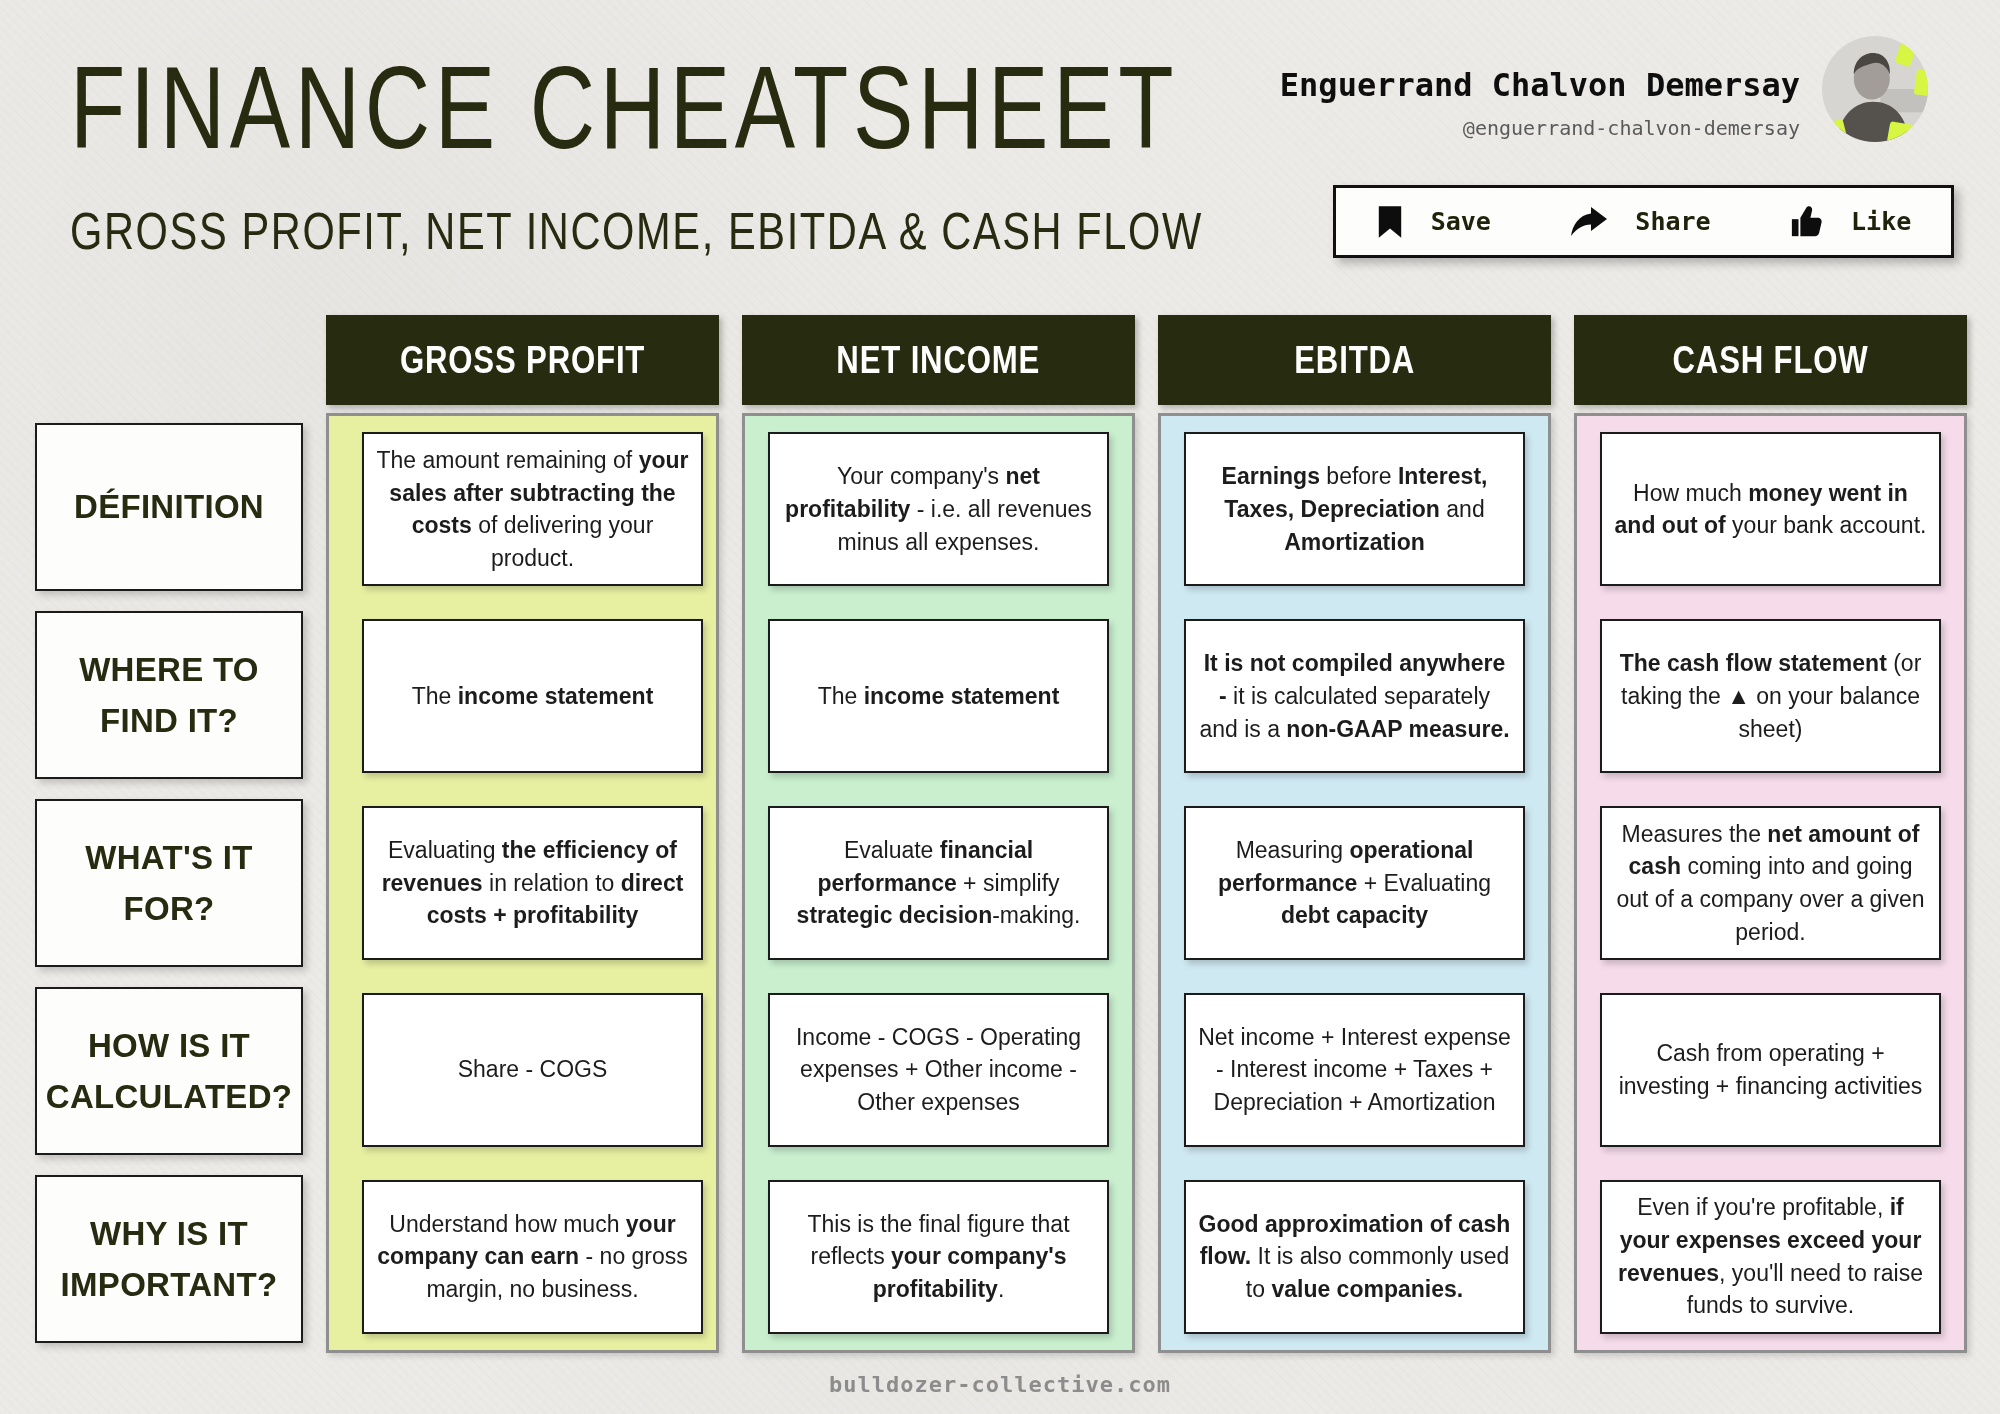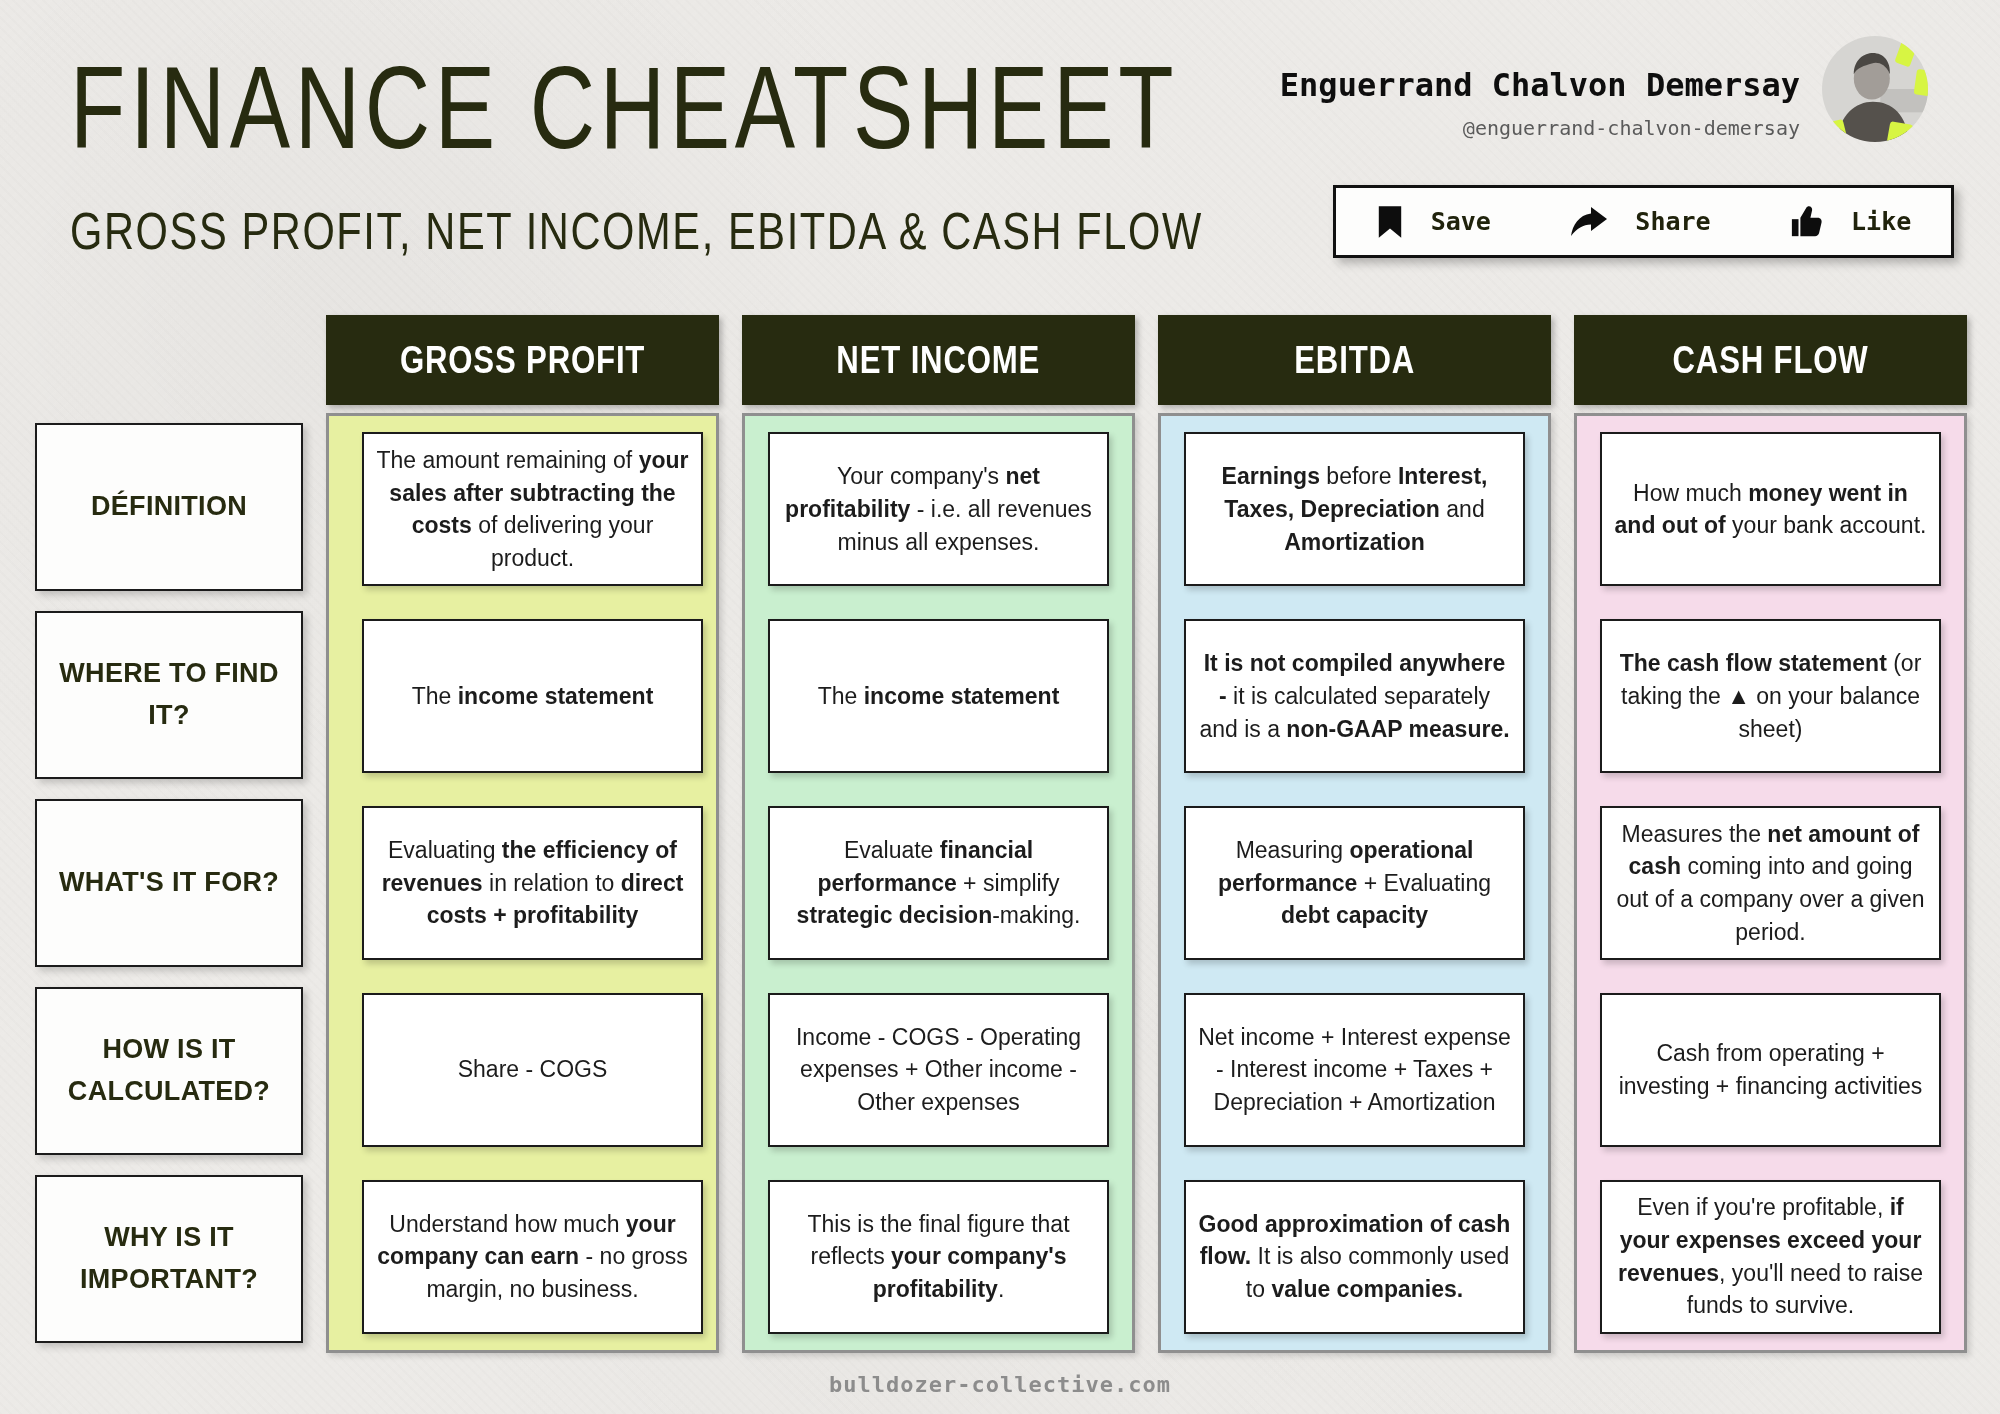--- a/index.html
+++ b/index.html
@@ -83,21 +83,21 @@
     height:940px;
   }
   .label-box{
     height:168px;box-sizing:border-box;
     background:#fdfdfc;border:2px solid #1b1b1b;
     box-shadow:4px 4px 7px rgba(0,0,0,0.18);
     display:flex;align-items:center;justify-content:center;
     text-align:center;padding:0 20px;
   }
   .label-box span{
-    font-weight:700;font-size:27px;line-height:1.55;color:#272b10;
+    font-weight:700;font-size:33px;line-height:1.55;color:#272b10;
     letter-spacing:0.3px;
   }
   .strip{
     border:3px solid #8f8f8f;box-sizing:border-box;
     box-shadow:3px 3px 6px rgba(0,0,0,0.15);
     display:flex;flex-direction:column;justify-content:space-around;
     align-items:center;height:940px;
   }
   .cell{
     width:341px;height:154px;box-sizing:border-box;

